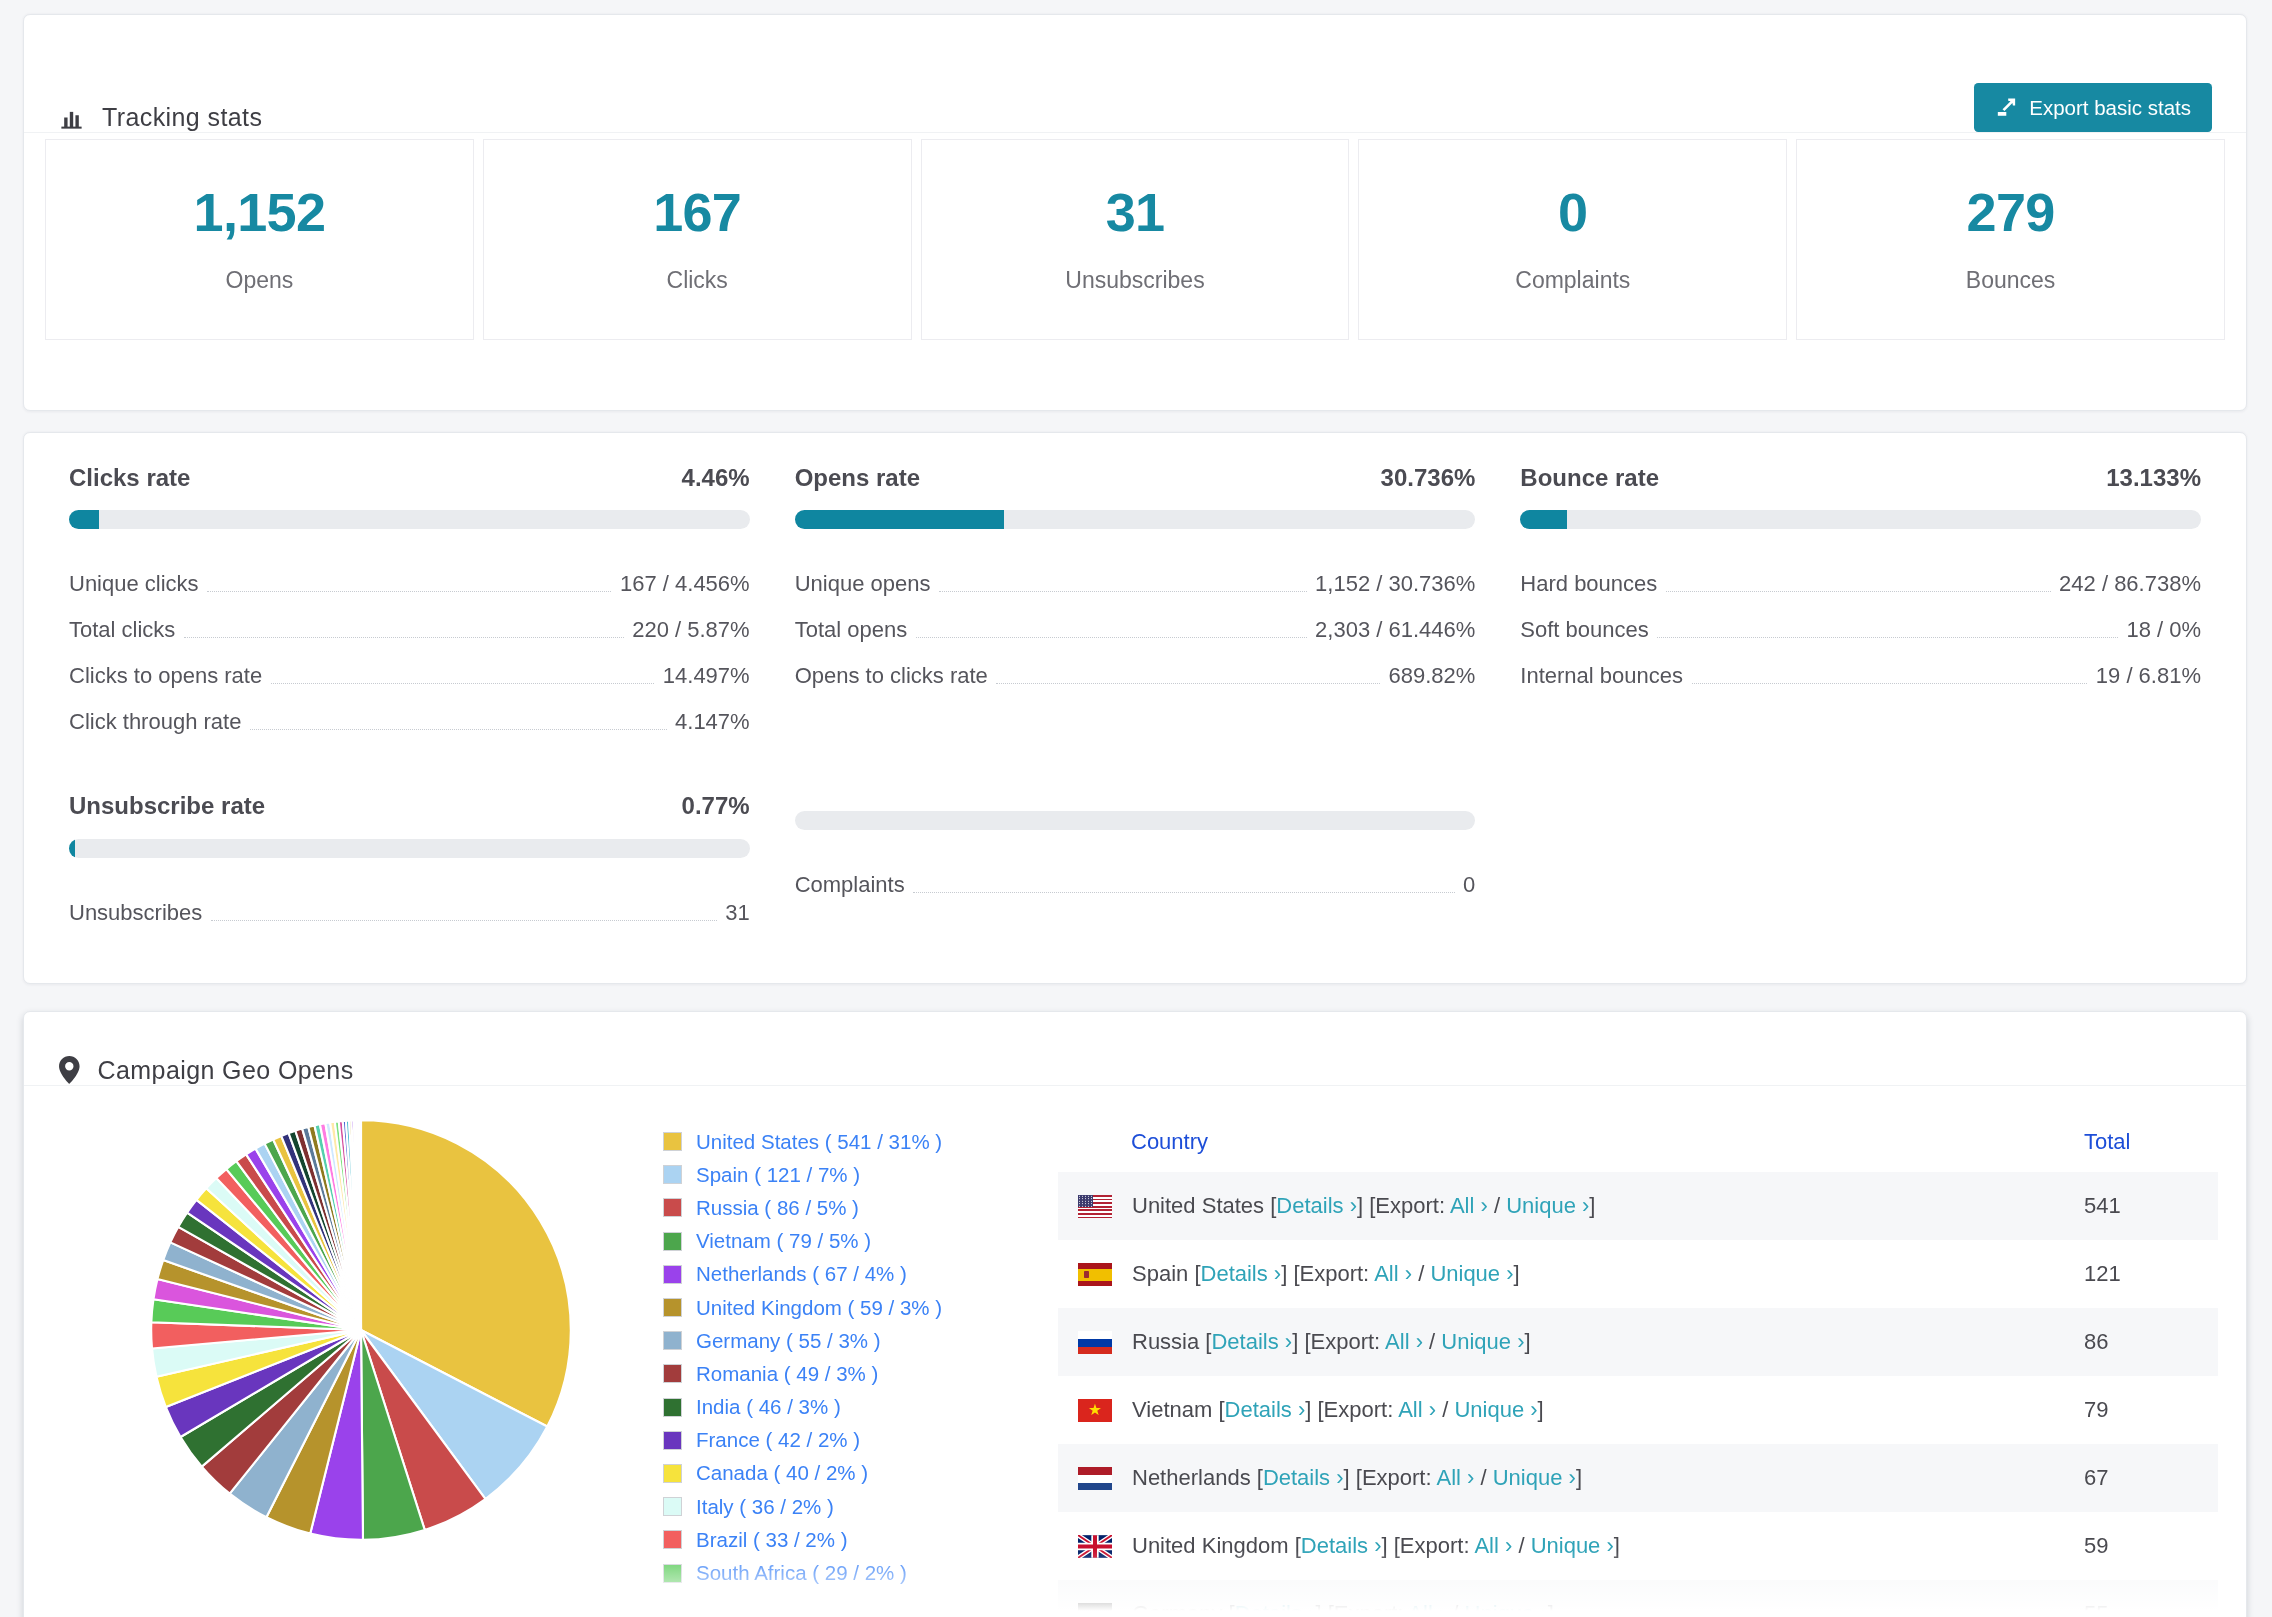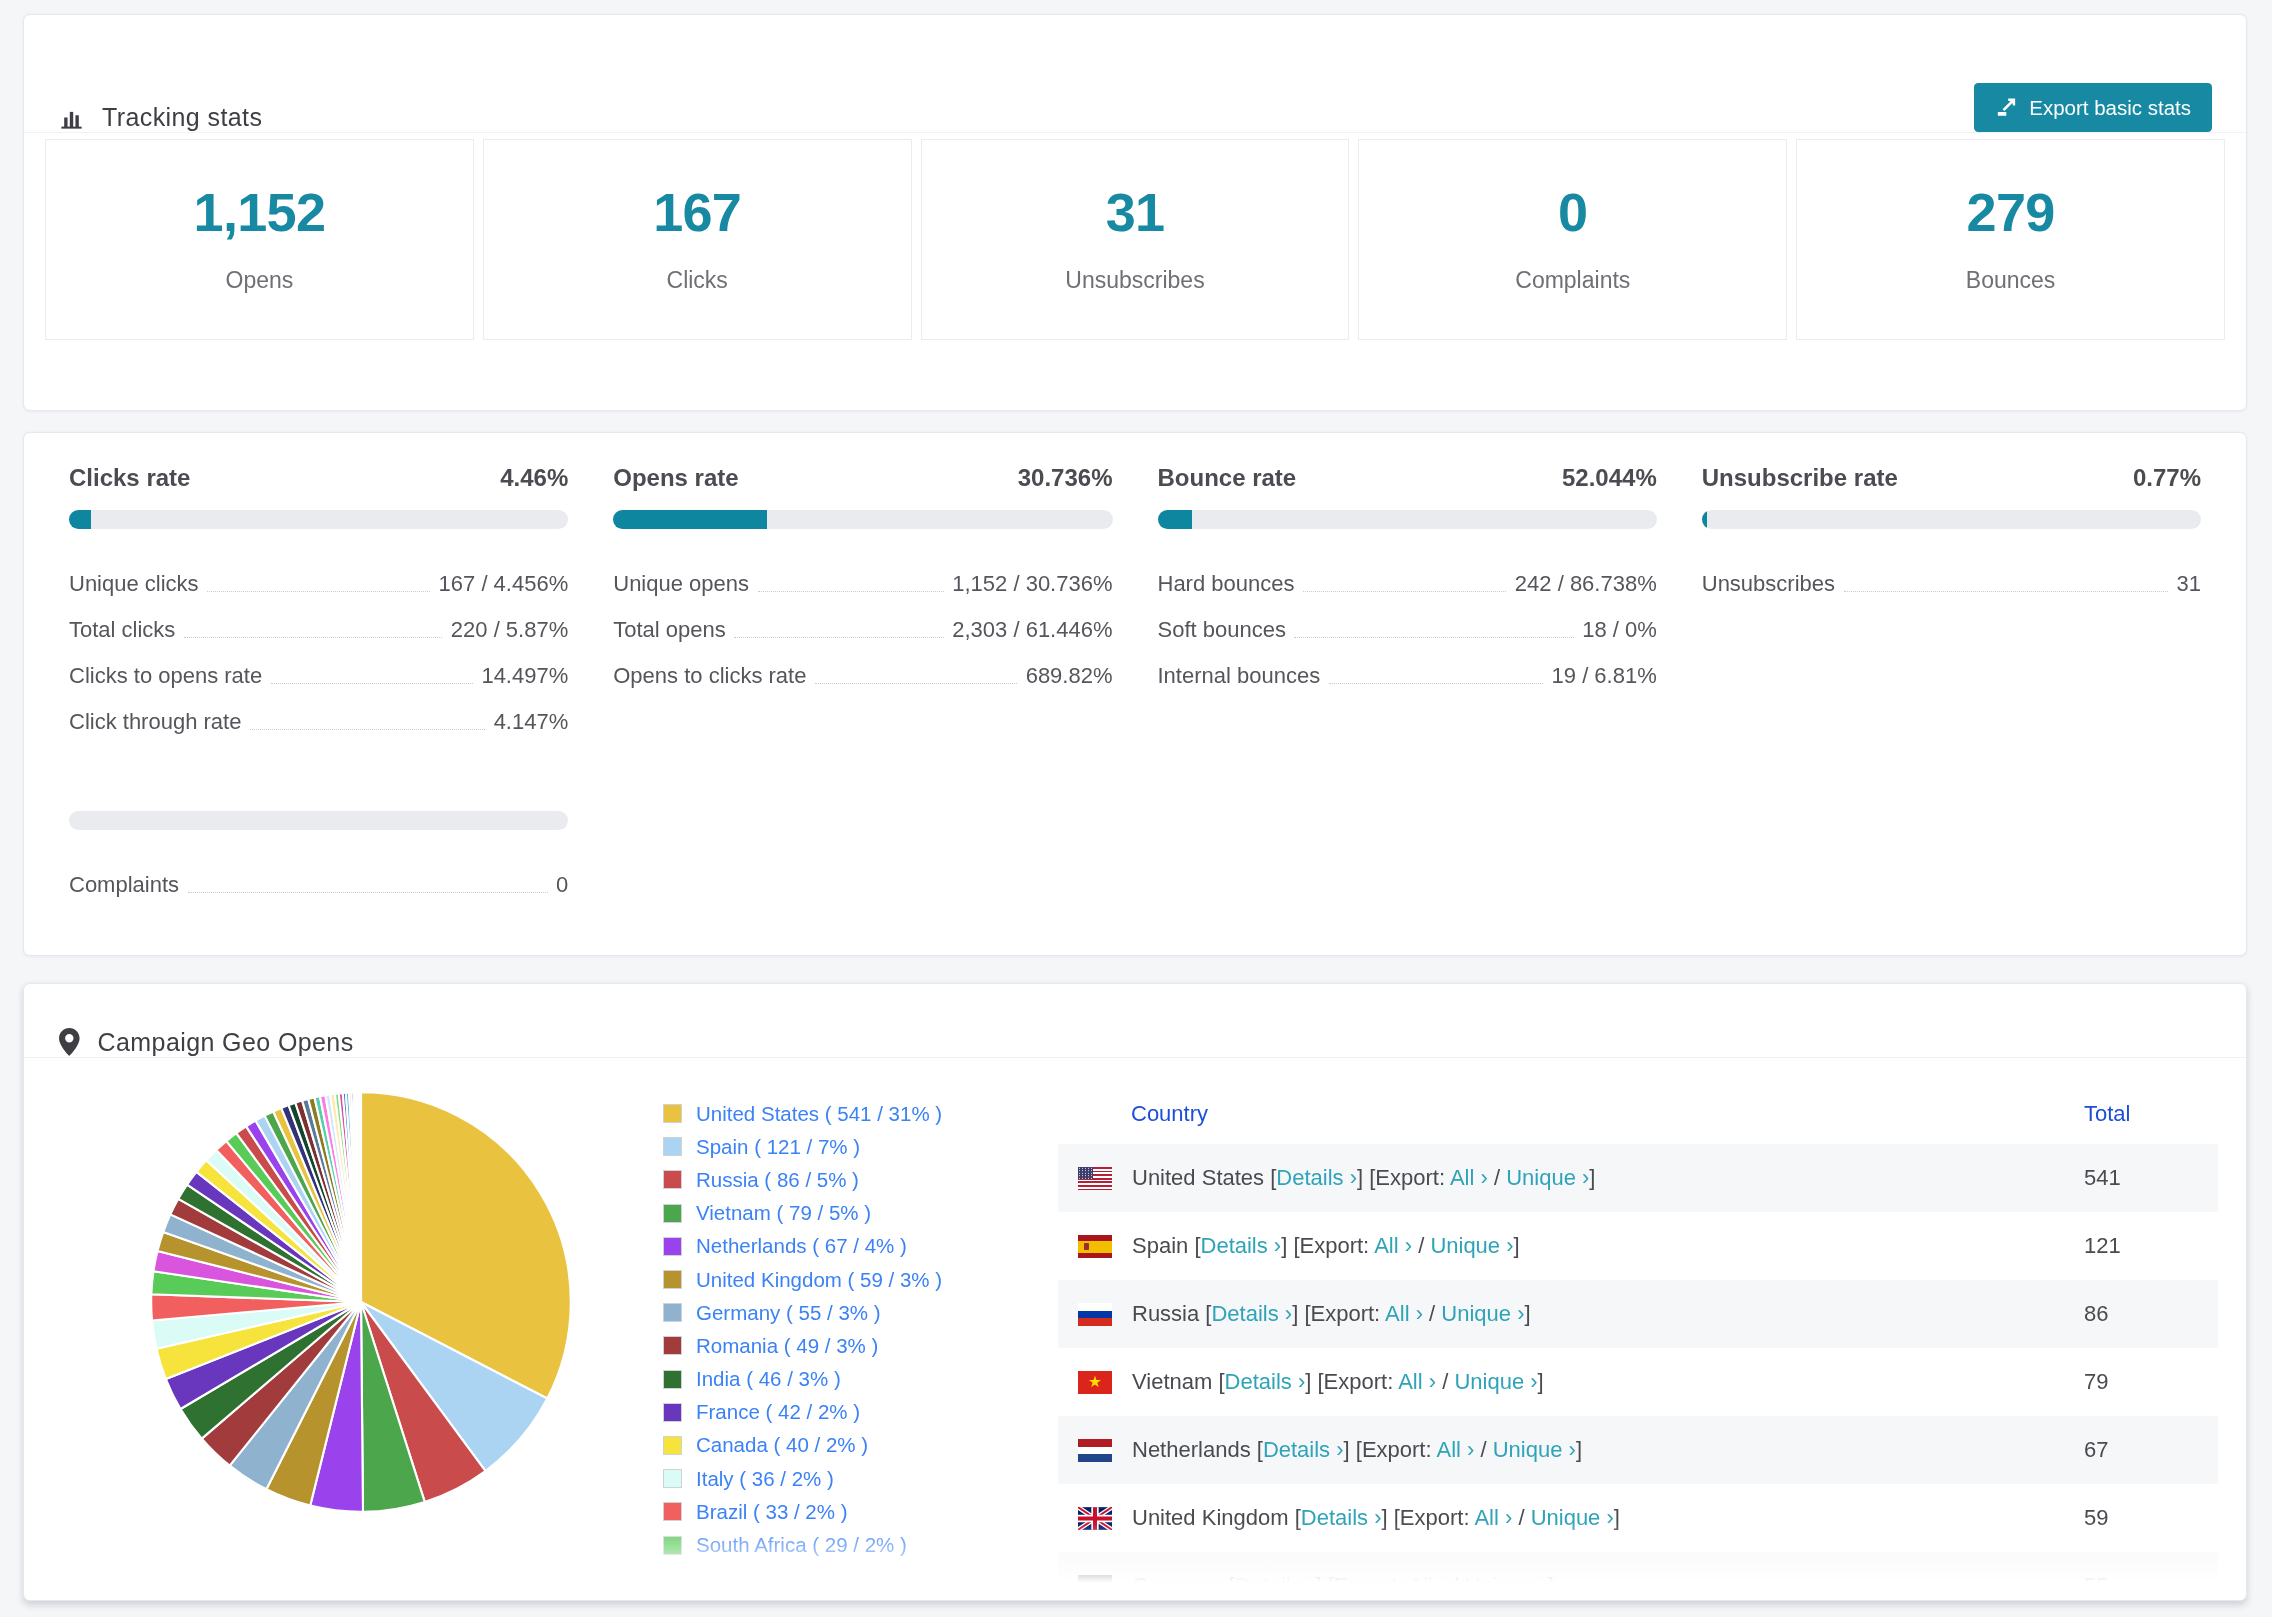--- a/index.html
+++ b/index.html
@@ -22,21 +22,21 @@
 
   .export-btn{display:flex;align-items:center;gap:11.3px;background:#1789A2;border:none;border-radius:4.2px;
               color:#fff;font-size:20.5px;height:49px;padding:0 21px;font-family:inherit;cursor:pointer}
 
   .stats-row{display:flex;gap:9px;margin:5.6px 21px 0}
   .stat-cell{flex:1;border:0.7px solid #ececf0;height:199px;display:flex;flex-direction:column;
              align-items:center;justify-content:center;background:#fff}
   .stat-value{font-size:54px;font-weight:700;color:#1789A2;line-height:1;letter-spacing:-0.7px}
   .stat-label{font-size:23px;color:#6f6f75;margin-top:28px}
 
-  .rates-grid{display:grid;grid-template-columns:repeat(4,1fr);column-gap:45px;row-gap:47px}
+  .rates-grid{display:grid;grid-template-columns:repeat(3,1fr);column-gap:45px;row-gap:47px}
   .rate-head{display:flex;justify-content:space-between;align-items:baseline}
   .rate-title,.rate-value{font-size:24px;font-weight:700;color:#4b4b52}
   .bar{height:19px;background:#e9ebee;border-radius:10px;margin-top:18.4px;overflow:hidden}
   .bar-fill{height:100%;background:#0F86A0}
   .rate-rows{margin-top:32px}
   .rate-row{display:flex;align-items:baseline;padding:10px 0;font-size:22px;color:#55555c}
   .rate-row .lbl,.rate-row .val{white-space:nowrap}
   .lead{flex:1;border-bottom:1.4px dotted #c7cbd1;margin:0 8.5px;align-self:flex-end;
         transform:translateY(-5px);min-width:28px}
 
@@ -171,21 +171,21 @@
             <div class="rate-row">
               <span class="lbl">Opens to clicks rate</span>
               <span class="lead"></span>
               <span class="val">689.82%</span>
             </div>
           </div>
         </div>
         <div class="rate-block">
           <div class="rate-head">
             <span class="rate-title">Bounce rate</span>
-            <span class="rate-value">52.044%</span>
+            <span class="rate-value">13.133%</span>
           </div>
           <div class="bar">
             <div class="bar-fill" style="width: 6.927%; min-width: 5.6px;"></div>
           </div>
           <div class="rate-rows">
             <div class="rate-row">
               <span class="lbl">Hard bounces</span>
               <span class="lead"></span>
               <span class="val">242 / 86.738%</span>
             </div>

